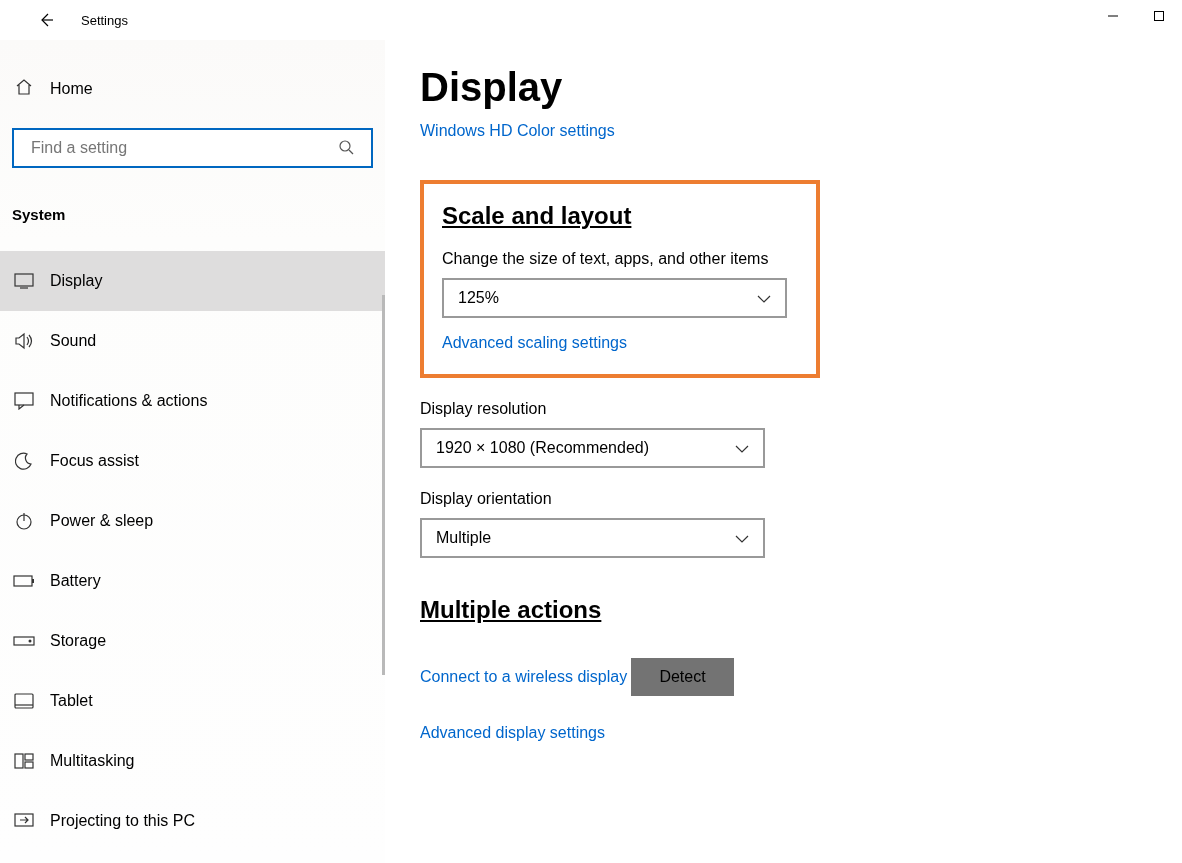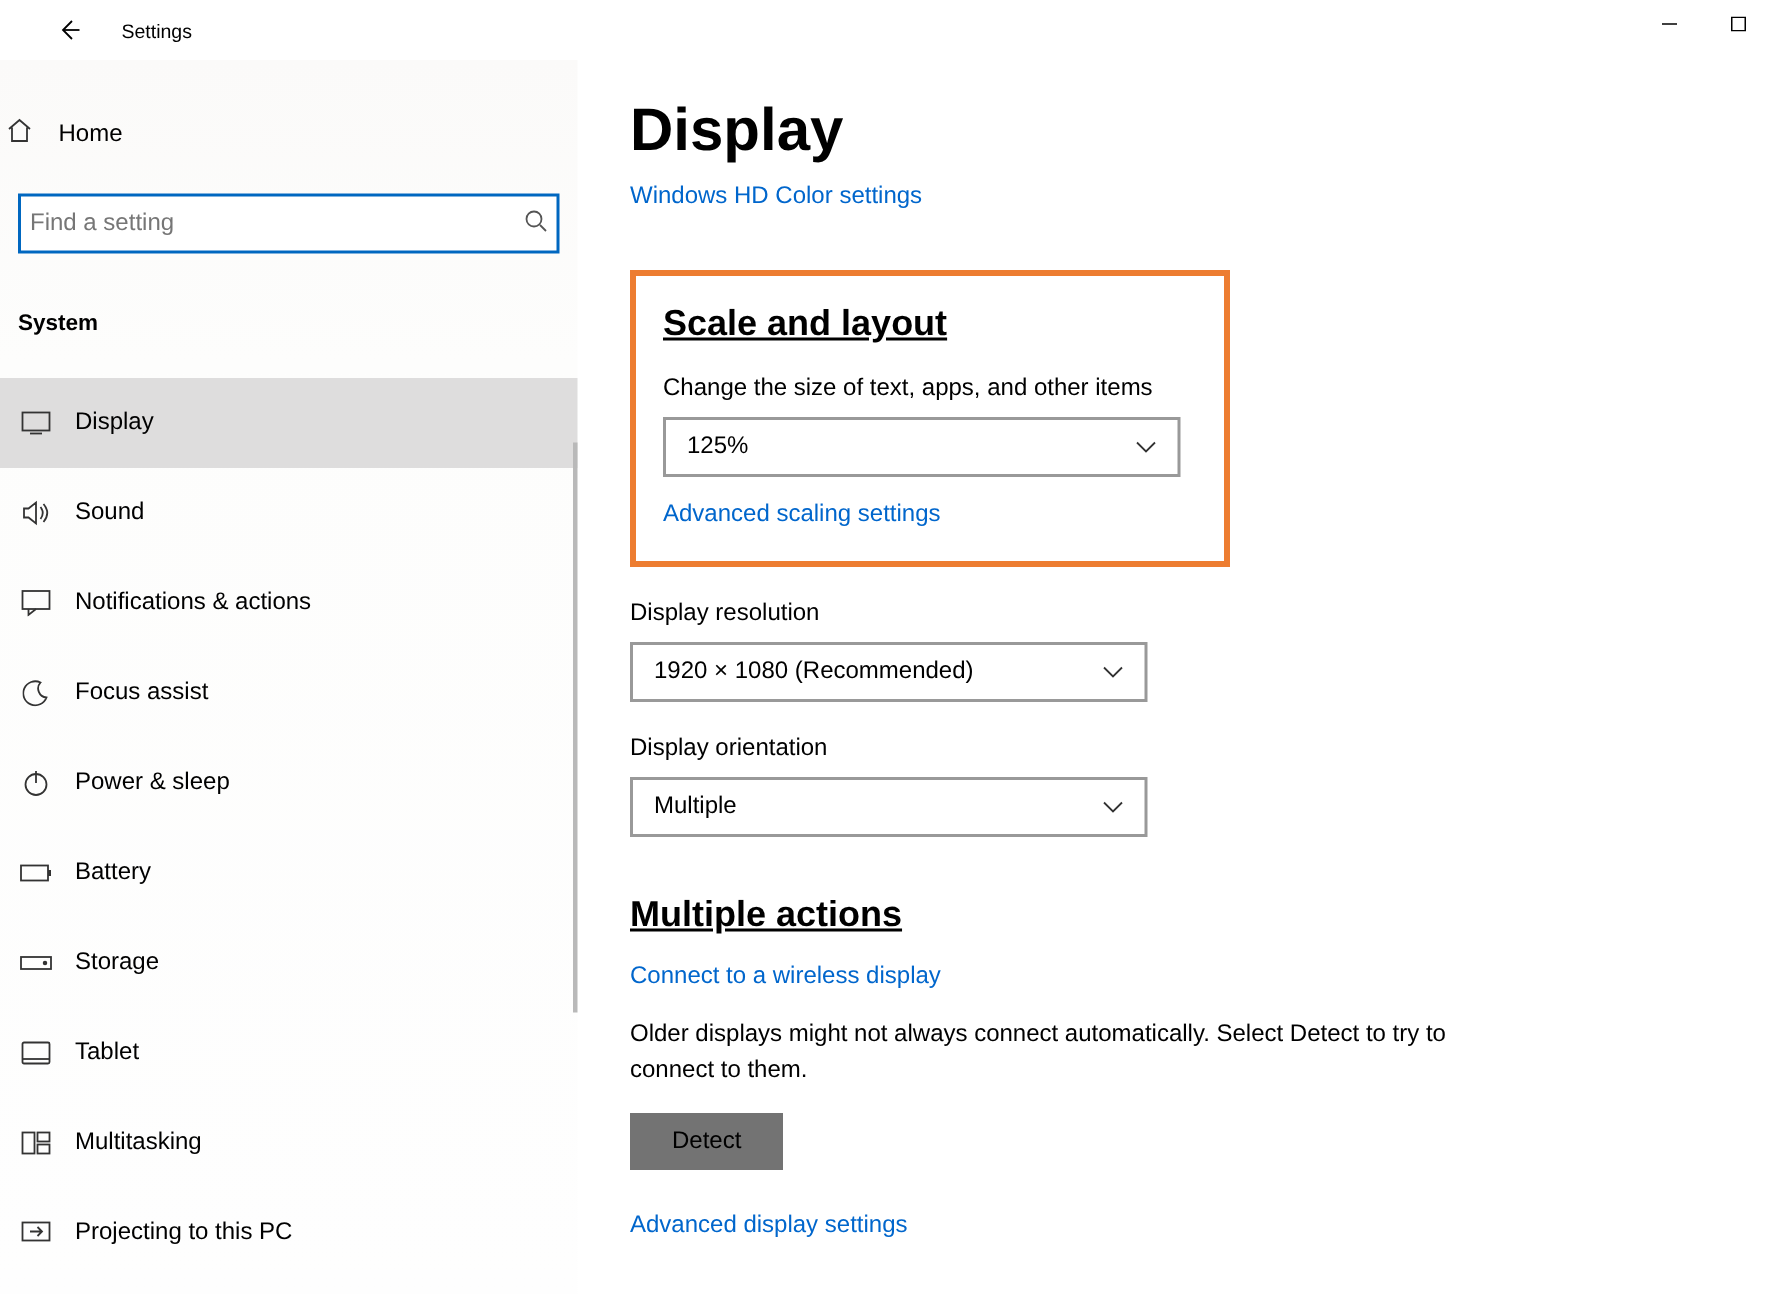--- a/index.html
+++ b/index.html
@@ -46,36 +46,36 @@
   }
   .sidebar {
     width: 385px;
     background: linear-gradient(to bottom, #fbfaf9, #fdfdfc 200px, #fefefe);
     padding-top: 30px;
     position: relative;
   }
   .home-row {
     display: flex;
     align-items: center;
-    padding: 8px 0 8px 1px;
+    padding: 8px 0 8px 12px;
     margin-bottom: 20px;
     cursor: pointer;
     font-size: 16px;
   }
   .home-row .icon {
     width: 24px; text-align: center;
     margin-right: 14px;
   }
   .search-wrap {
     margin: 0 12px 30px 12px;
     border: 2px solid #0067c0;
     height: 40px;
     display: flex;
     align-items: center;
-    padding: 0 6px;
+    padding: 0 17px;
     background: #fff;
   }
   .search-wrap input {
     flex: 1;
     border: none;
     outline: none;
     font-size: 16px;
     font-family: inherit;
     color: #000;
   }
@@ -353,20 +353,19 @@
     <div class="field-label">Display orientation</div>
     <div class="dropdown">
       <span>Multiple</span>
       <span class="chev"><svg width="14" height="8" viewBox="0 0 14 8">
             <path d="M1 1 L7 7 L13 1" stroke="#333" stroke-width="1.2" fill="none"></path>
           </svg></span>
     </div>
 
     <div class="section-title">Multiple actions</div>
     <span class="link">Connect to a wireless display</span>
-    <div class="desc">Older displays might not always connect automatically. Select Detect to try to connect to them.</div>
     <button class="button">Detect</button>
 
     <div class="adv-link-bottom">
       <span class="link">Advanced display settings</span>
     </div>
   </div>
 </div>
 
 </body></html>

